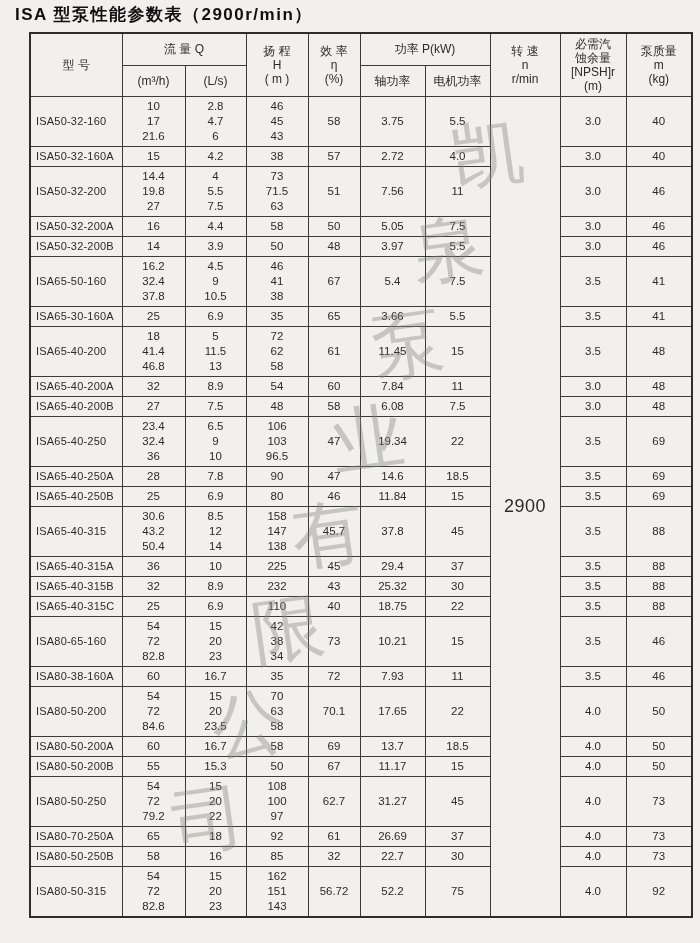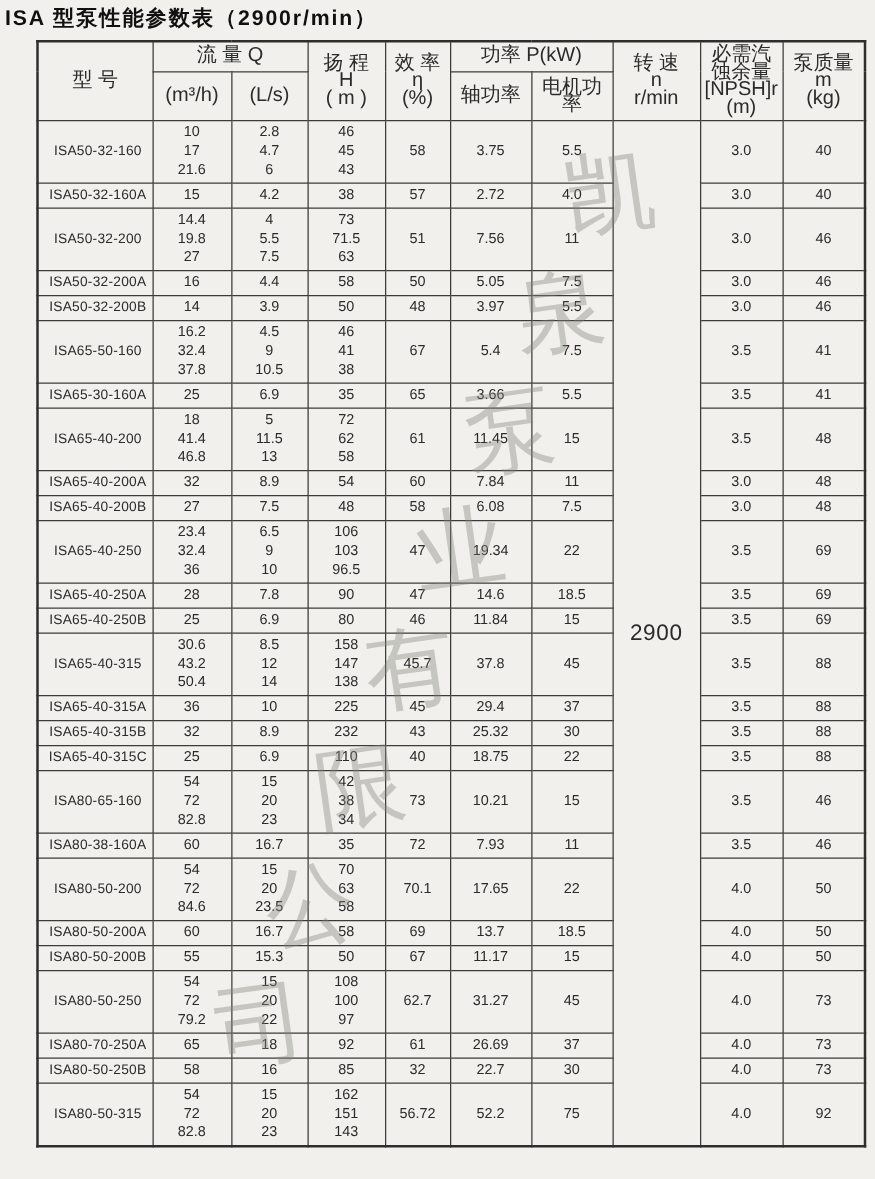--- a/index.html
+++ b/index.html
@@ -5,43 +5,43 @@
   html,body { margin:0; padding:0; }
   body {
     width:700px; height:943px;
     background:#f1f0ec;
     font-family:"Liberation Sans", sans-serif;
     color:#2b2b2b;
     position:relative;
     overflow:hidden;
   }
   .page-title {
-    position:absolute; top:3px; left:4px;
+    position:absolute; top:3px; left:15px;
     font-size:17px; font-weight:bold; letter-spacing:1.5px; color:#101010;
     white-space:nowrap;
   }
   table.spec {
     position:absolute; top:32px; left:29px;
     width:663px;
     border-collapse:collapse; table-layout:fixed;
     border:2px solid #2e2e2c;
   }
   .spec th, .spec td {
     border:1px solid #3b3b38;
     text-align:center; vertical-align:middle;
     font-weight:normal;
     font-size:11.5px; line-height:15px;
     padding:2px 1px;
     white-space:pre-line;
     color:#2b2b2b;
     background:transparent;
   }
-  .spec thead th { font-size:16px; line-height:14px; padding:3px 1px; }
+  .spec thead th { font-size:12px; line-height:14px; padding:3px 1px; }
   .spec td.model-cell {
-    text-align:center; padding-left:5px;
+    text-align:left; padding-left:5px;
     font-size:11px; letter-spacing:0.2px; white-space:nowrap;
   }
   .spec td.speed-cell { font-size:18px; letter-spacing:0.5px; }
   .watermark-layer { position:absolute; inset:0; pointer-events:none; z-index:3; }
   .wm-char {
     position:absolute;
     font-family:"DejaVu Serif", serif;
     font-size:72px;
     color:rgba(135,135,128,0.40);
     transform:rotate(-8deg);

